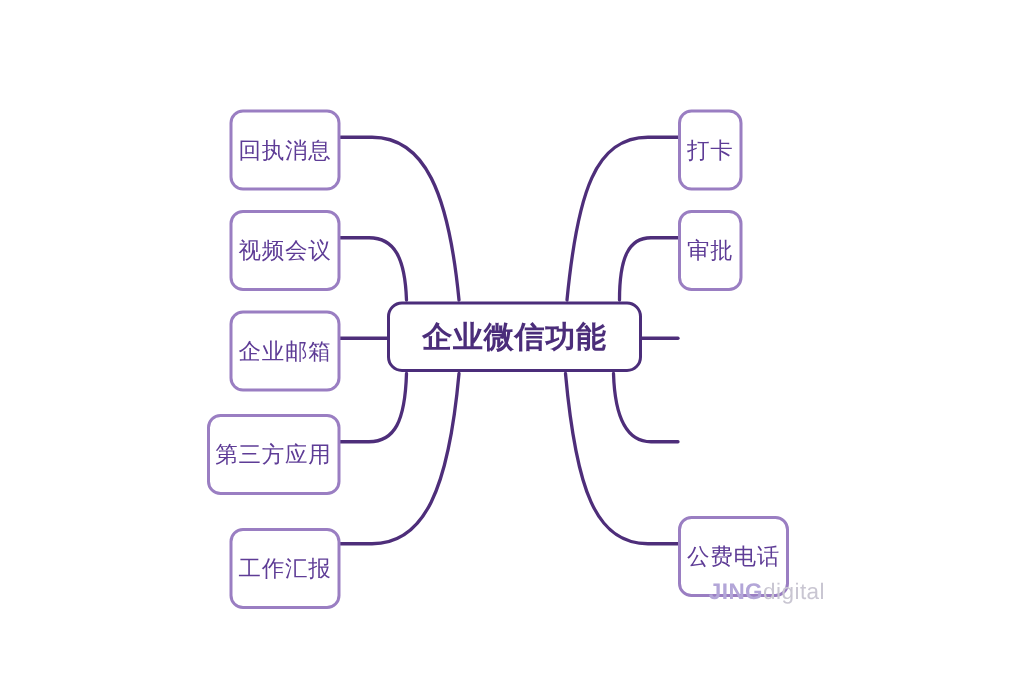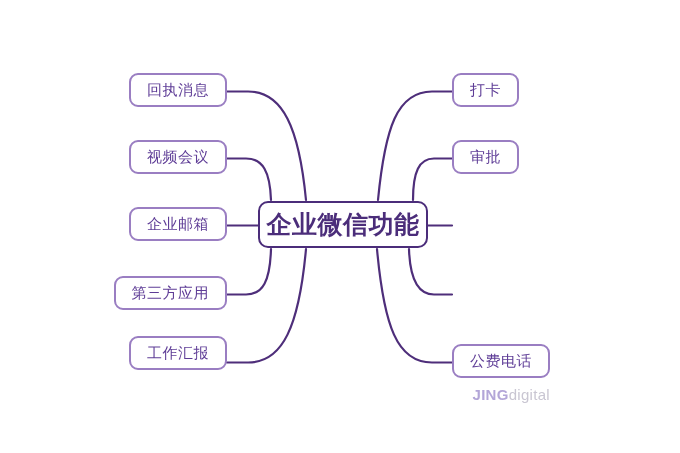--- a/index.html
+++ b/index.html
@@ -31,39 +31,39 @@
   .node {
     position: absolute;
     display: flex;
     align-items: center;
     justify-content: center;
     box-sizing: border-box;
     background: #ffffff;
     white-space: nowrap;
   }
   .child {
-    height: 34px;
-    padding: 0 16px;
+    height: 54px;
+    padding: 0 4px;
     border: 2px solid var(--child-border, #9a7ec2);
     border-radius: 9px;
     color: var(--child-text, #5e3c96);
     font-size: 15px;
     letter-spacing: 0.5px;
   }
   .left-node  { right: 453px; }
   .right-node { left: 452px; }
   .center-node {
     left: 258px;
     top: 201px;
     width: 170px;
     height: 47px;
     border: 2.5px solid var(--center-border, #4b2d7a);
     border-radius: 10px;
     color: var(--center-text, #4b2d7a);
-    font-size: 25px;
+    font-size: 20px;
     font-weight: 700;
     letter-spacing: 0.5px;
   }
   .logo {
     position: absolute;
     top: 386px;
     left: 452px;
     width: 98px;
     text-align: right;
     font-size: 15px;
@@ -95,21 +95,21 @@
     <path d="M452 158.5 L434 158.5 C419 158.5 413 172 413 200"></path>
     <path d="M452 225.5 L428 225.5"></path>
     <path d="M452 294.5 L434 294.5 C419 294.5 410 281 409 249"></path>
     <path d="M452 362.5 L432 362.5 C397 362.5 384 326 377 249"></path>
   </svg>
 
   <div class="node child left-node" style="top:73px">回执消息</div>
   <div class="node child left-node" style="top:140px">视频会议</div>
   <div class="node child left-node" style="top:207px">企业邮箱</div>
   <div class="node child left-node" style="top:276px">第三方应用</div>
-  <div class="node child left-node" style="top:336px">工作汇报</div>
+  <div class="node child left-node" style="top:352px">工作汇报</div>
 
   <div class="node child right-node" style="top:73px">打卡</div>
   <div class="node child right-node" style="top:140px">审批</div>
   <div class="node child right-node" style="top:344px">公费电话</div>
 
   <div class="node center-node">企业微信功能</div>
 
   <div class="logo">
     <span class="jing">JING</span><span class="digital">digital</span>
   </div>

